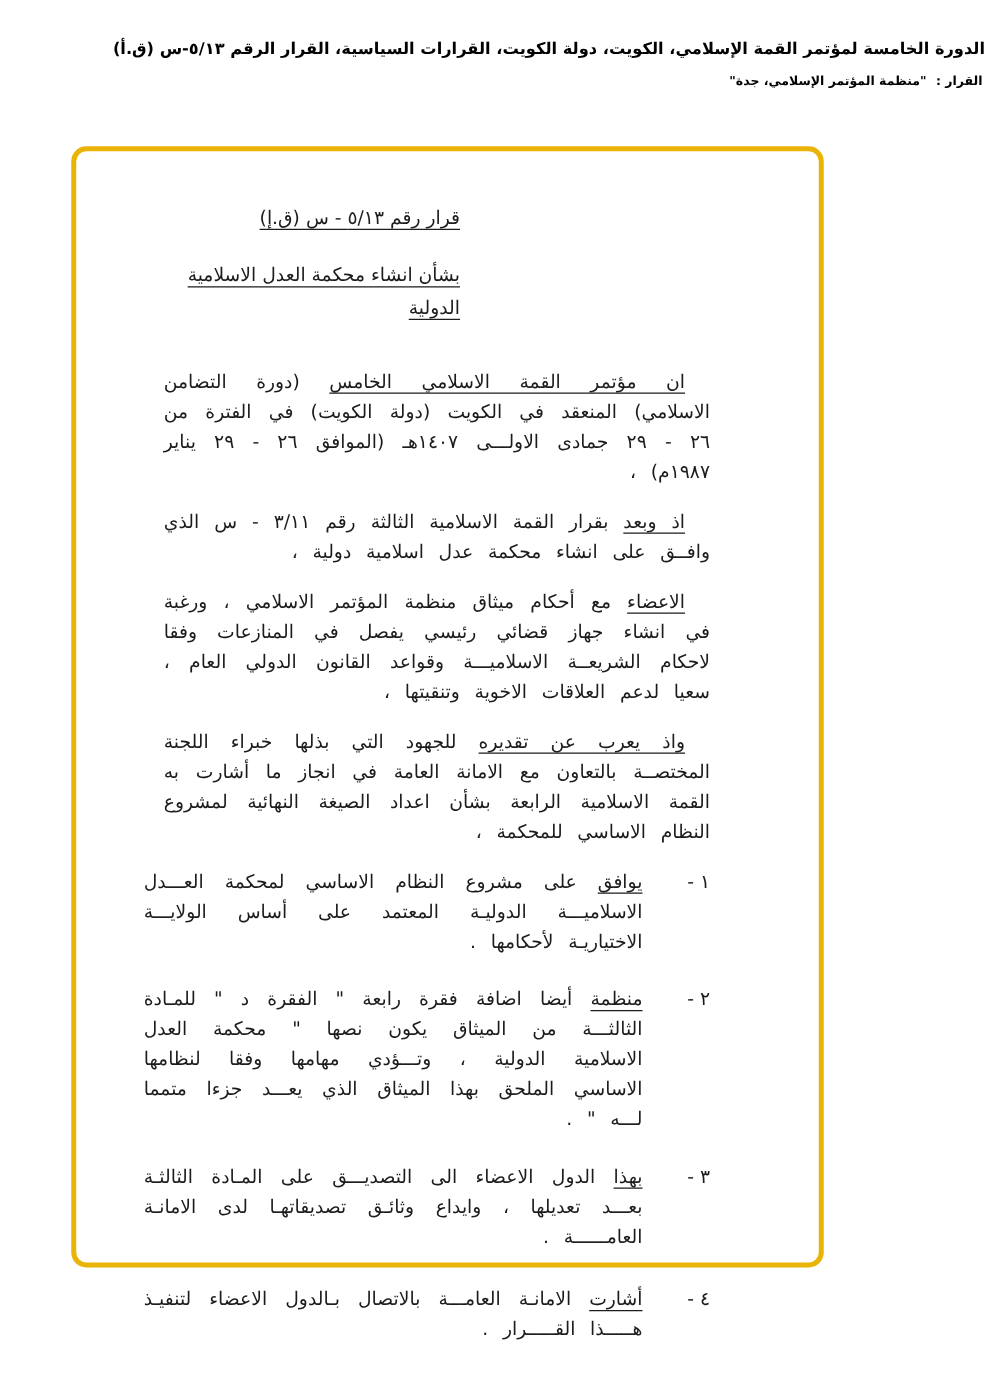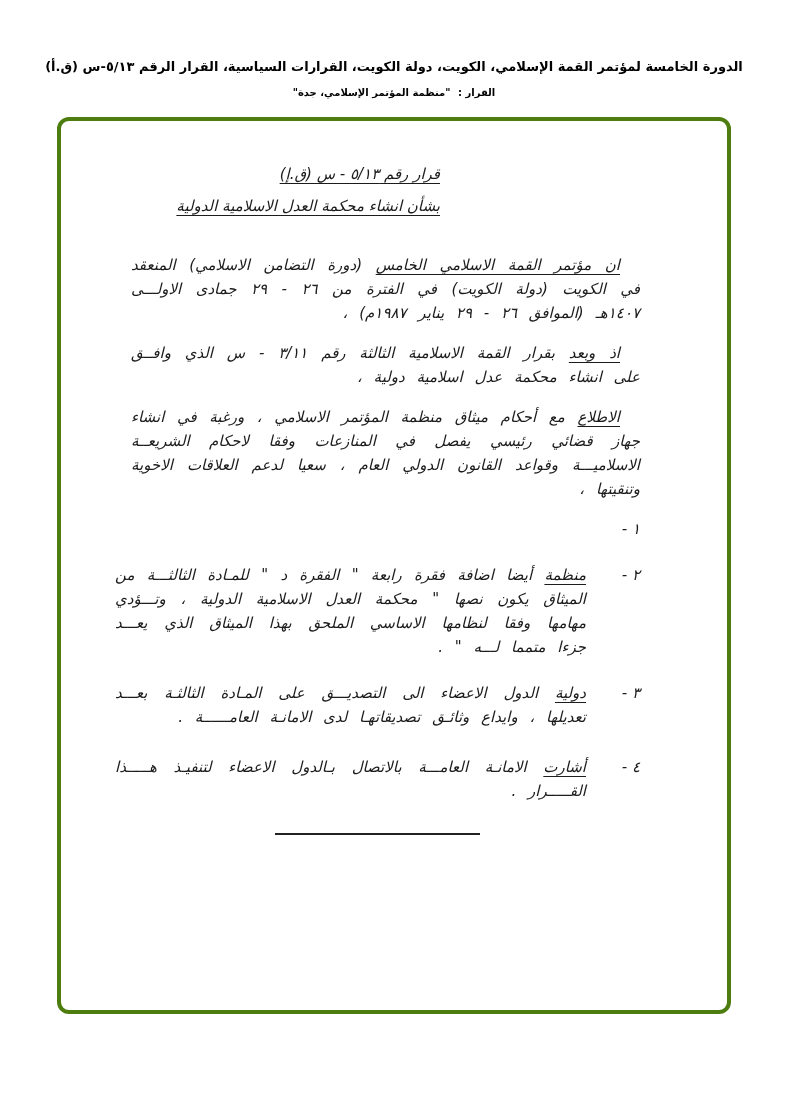--- a/index.html
+++ b/index.html
@@ -8,56 +8,55 @@
     width: 788px;
     height: 1099px;
     position: relative;
     overflow: hidden;
     direction: rtl;
     font-family: "DejaVu Sans", sans-serif;
     color: #161616;
   }
 
   
-  .page-header { padding-top: 59px; text-align: center; }
+  .page-header { padding-top: 32px; text-align: right; }
   .hdr1 { font-size: 13px; font-weight: bold; color: #000; letter-spacing: 0; }
   .hdr2 { margin-top: 13px; font-size: 10px; font-weight: bold; color: #000; }
   .hdr2 span { padding: 0 2px; }
 
   
   .doc-frame {
     position: absolute;
     left: 57px;
     top: 117px;
-    width: 674px;
+    width: 602px;
     height: 897px;
-    border: 4px solid #4d7c0f;
+    border: 4px solid #eab308;
     border-radius: 12px;
     background: #ffffff;
-    font-style: italic;
   }
 
   
   .doc {
     position: absolute;
     top: 40px;
     right: 87px;
     left: 54px;
     font-size: 15px;
     line-height: 24px;
     color: #1c1c1c;
   }
 
   .doc-title {
     text-align: right;
     padding-right: 200px;
     line-height: 26px;
     margin-bottom: 34px;
   }
-  .t-line + .t-line { margin-top: 6px; }
+  .t-line + .t-line { margin-top: 20px; }
 
   .u {
     text-decoration: underline;
     text-decoration-thickness: 1px;
     text-underline-offset: 4px;
   }
 
   .para {
     text-align: justify;
     text-indent: 20px;
@@ -108,38 +107,40 @@
         </div>
         <div class="t-line">
           <span class="u">بشأن انشاء محكمة العدل الاسلامية الدولية</span>
         </div>
       </div>
 
       <p class="para"><span class="u">ان مؤتمر القمة الاسلامي الخامس</span><span> (دورة التضامن الاسلامي) المنعقد في الكويت (دولة الكويت) في الفترة من ٢٦ - ٢٩ جمادى الاولـــى ١٤٠٧هـ (الموافق ٢٦ - ٢٩ يناير ١٩٨٧م) ،</span></p>
 
       <p class="para"><span class="u">اذ وبعد</span><span> بقرار القمة الاسلامية الثالثة رقم ٣/١١ - س الذي وافــق على انشاء محكمة عدل اسلامية دولية ،</span></p>
 
-      <p class="para"><span class="u">الاطلاع</span><span> مع أحكام ميثاق منظمة المؤتمر الاسلامي ، ورغبة في انشاء جهاز قضائي رئيسي يفصل في المنازعات وفقا لاحكام الشريعــة الاسلاميـــة وقواعد القانون الدولي العام ، سعيا لدعم العلاقات الاخوية وتنقيتها ،</span></p>
+      <p class="para"><span class="u">الاعضاء</span><span> مع أحكام ميثاق منظمة المؤتمر الاسلامي ، ورغبة في انشاء جهاز قضائي رئيسي يفصل في المنازعات وفقا لاحكام الشريعــة الاسلاميـــة وقواعد القانون الدولي العام ، سعيا لدعم العلاقات الاخوية وتنقيتها ،</span></p>
 
+      <p class="para"><span class="u">واذ يعرب عن تقديره</span><span> للجهود التي بذلها خبراء اللجنة المختصــة بالتعاون مع الامانة العامة في انجاز ما أشارت به القمة الاسلامية الرابعة بشأن اعداد الصيغة النهائية لمشروع النظام الاساسي للمحكمة ،</span></p>
 
 
       <div class="items">
 
         <div class="item">
           <div class="marker">١ -</div>
+          <p class="itext"><span class="u">يوافق</span><span> على مشروع النظام الاساسي لمحكمة العـــدل الاسلاميـــة الدوليـة المعتمد على أساس الولايـــة الاختياريـة لأحكامها .</span></p>
         </div>
 
         <div class="item">
           <div class="marker">٢ -</div>
           <p class="itext"><span class="u">منظمة</span><span> أيضا اضافة فقرة رابعة " الفقرة د " للمـادة الثالثـــة من الميثاق يكون نصها " محكمة العدل الاسلامية الدولية ، وتـــؤدي مهامها وفقا لنظامها الاساسي الملحق بهذا الميثاق الذي يعـــد جزءا متمما لـــه " .</span></p>
         </div>
 
         <div class="item">
           <div class="marker">٣ -</div>
-          <p class="itext"><span class="u">دولية</span><span> الدول الاعضاء الى التصديـــق على المـادة الثالثـة بعـــد تعديلها ، وايداع وثائـق تصديقاتهـا لدى الامانـة العامــــــة .</span></p>
+          <p class="itext"><span class="u">بهذا</span><span> الدول الاعضاء الى التصديـــق على المـادة الثالثـة بعـــد تعديلها ، وايداع وثائـق تصديقاتهـا لدى الامانـة العامــــــة .</span></p>
         </div>
 
         <div class="item item-4">
           <div class="marker">٤ -</div>
           <p class="itext"><span class="u">أشارت</span><span> الامانـة العامـــة بالاتصال بـالدول الاعضاء لتنفيـذ هـــــذا القـــــرار .</span></p>
         </div>
 
       </div>
 
       <div class="end-line"></div>

